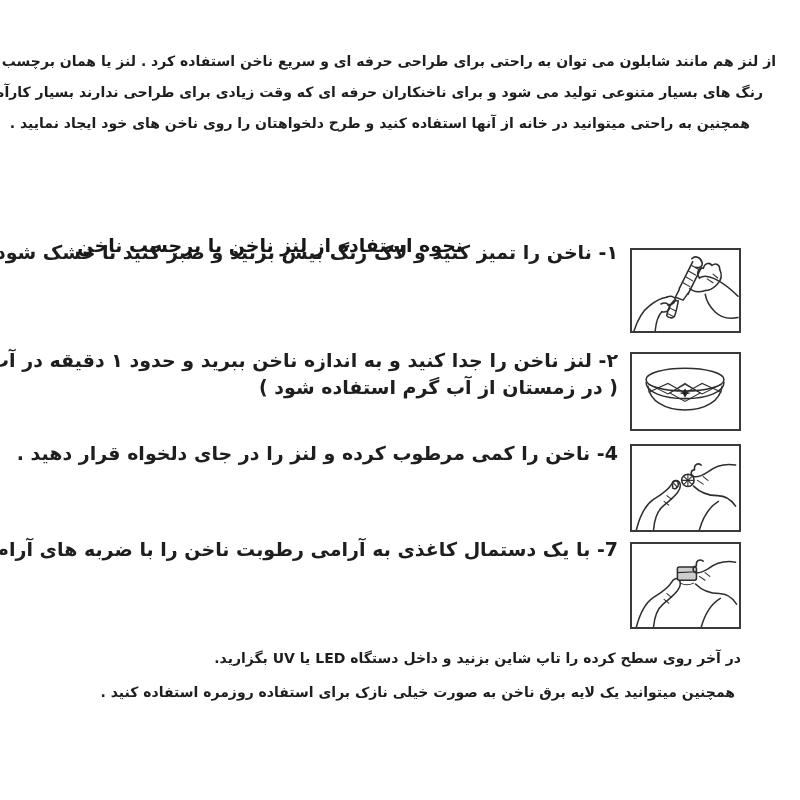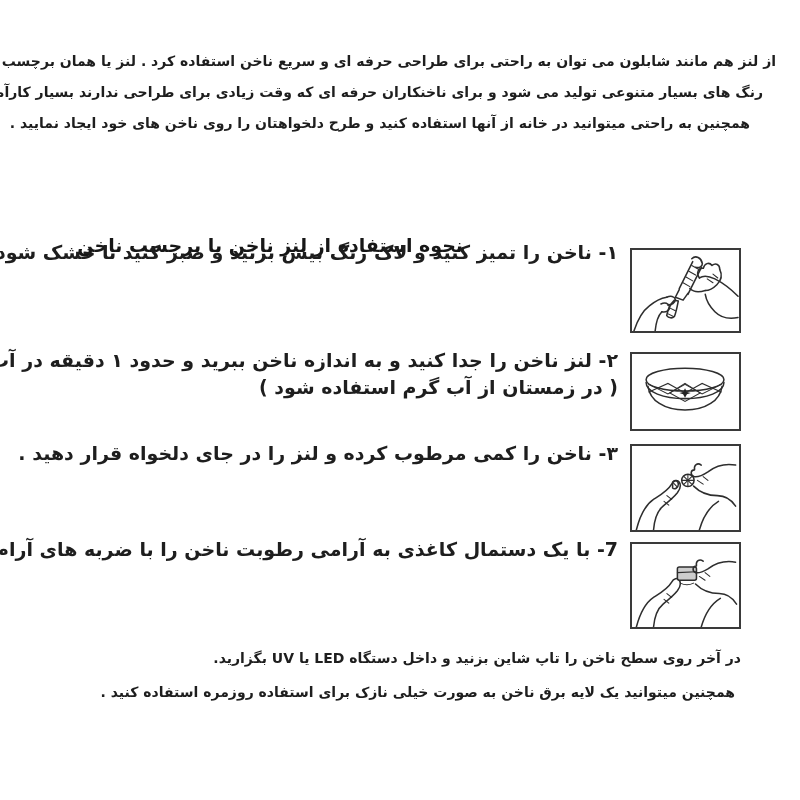--- a/index.html
+++ b/index.html
@@ -92,21 +92,21 @@
     <ellipse class="stroke" cx="54" cy="27" rx="41" ry="12"></ellipse>
     <path class="stroke" d="M13,30 C13,40 31,47 54,47 C77,47 95,40 95,30"></path>
     <path class="stroke" d="M15,34 C17,49 32,59 54,59 C76,59 91,49 93,34"></path>
     <path class="thin" d="M16,32 L36,42 L54,32 L72,42 L92,32"></path>
     <path class="thin" d="M16,40 L36,31 L54,41 L72,31 L92,40"></path>
     <polygon class="thin" points="54,31 70,41 54,50 38,41"></polygon>
     <path d="M54,36 L56,40 L60,41 L56,42.5 L54,46 L52,42.5 L48,41 L52,40 Z" fill="#222" stroke="none"></path>
   </svg>
 </div>
 
-<div class="step-text st3">۳- ناخن را کمی مرطوب کرده و لنز را در جای دلخواه قرار دهید .</div>
+<div class="step-text st3">4- ناخن را کمی مرطوب کرده و لنز را در جای دلخواه قرار دهید .</div>
 <div class="figure fig3">
   <svg viewBox="0 0 111 88">
 
     <path class="stroke" d="M4,88 C8,72 13,62 22,56 C30,51 37,47 41,40 C43,36 47,35 49,38 C51,41 50,45 47,49 C43,54 38,58 32,63 C26,68 23,76 22,88"></path>
     <path class="stroke" d="M42,38 C44,35 48,36 48,40 C48,44 44,46 42,44 Z"></path>
     <path class="thin" d="M43,39 L47,43"></path>
     <path class="thin" d="M36,52 L41,56"></path>
       <path class="thin" d="M33,58 L38,62"></path>
 
     <circle class="stroke" cx="58" cy="36" r="6.5"></circle>
@@ -138,14 +138,14 @@
 
     <path class="stroke" d="M108,19 C97,17 87,20 79,26 C74,29 70,31 66,30"></path>
     <path class="stroke" d="M66,30 C62,28 63,23 67,23 C66,18 70,15 74,18"></path>
     <path class="thin" d="M70,34 L76,38"></path>
       <path class="thin" d="M76,30 L81,34"></path>
     <path class="stroke" d="M66,42 C72,48 81,52 91,52 C99,52 105,57 109,63"></path>
     <path class="stroke" d="M72,87 C76,73 82,63 92,57"></path>
   </svg>
 </div>
 
-<div class="txt body-size outro-1">در آخر روی سطح ناخن را تاپ شاین بزنید و داخل دستگاه LED یا UV بگزارید.</div>
+<div class="txt body-size outro-1">در آخر روی سطح کرده را تاپ شاین بزنید و داخل دستگاه LED یا UV بگزارید.</div>
 <div class="txt body-size outro-2">همچنین میتوانید یک لایه برق ناخن به صورت خیلی نازک برای استفاده روزمره استفاده کنید .</div>
 
 </body></html>

